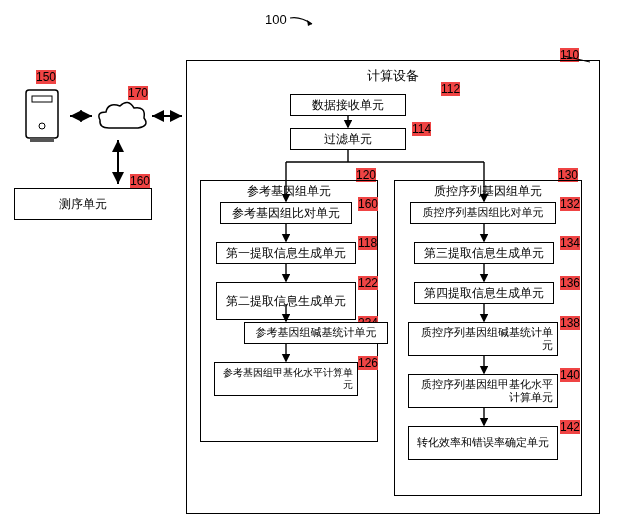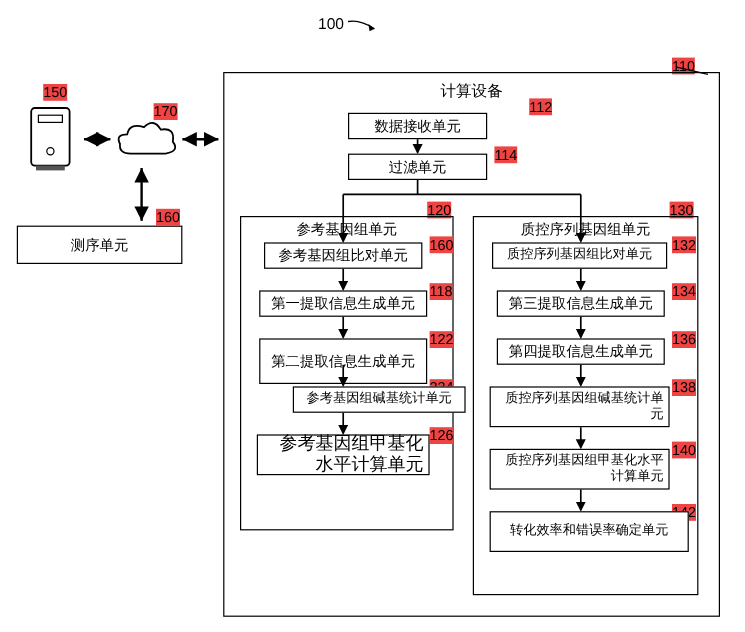--- a/index.html
+++ b/index.html
@@ -133,21 +133,21 @@
 <div class="box abs" style="left:216px; top:282px; width:140px; height:38px;">
   <span>第二提取信息生成单元</span>
 </div>
 
 <div class="label" style="left:358px; top:316px;">234</div>
 <div class="box abs" style="left:214px; top:322px; width:144px; height:22px; font-size:11px;margin-left:30px;">
   <span>参考基因组碱基统计单元</span>
 </div>
 
 <div class="label" style="left:358px; top:356px;">126</div>
-<div class="box abs" style="left:214px; top:362px; width:144px; height:34px; font-size:15px;">
+<div class="box abs" style="left:214px; top:362px; width:144px; height:34px; font-size:10px;">
   <span>参考基因组甲基化水平计算单元</span>
 </div>
 
 <div class="label" style="left:558px; top:168px;">130</div>
 <div class="inner-group" style="left:394px; top:180px; width:188px; height:316px;">
   <div class="inner-title">质控序列基因组单元</div>
 </div>
 
 <div class="label" style="left:560px; top:197px;">132</div>
 <div class="box abs" style="left:410px; top:202px; width:146px; height:22px; font-size:11px;">
@@ -168,21 +168,21 @@
 <div class="box abs" style="left:408px; top:322px; width:150px; height:34px; font-size:11px;">
   <span>质控序列基因组碱基统计单元</span>
 </div>
 
 <div class="label" style="left:560px; top:368px;">140</div>
 <div class="box abs" style="left:408px; top:374px; width:150px; height:34px; font-size:11px;">
   <span>质控序列基因组甲基化水平计算单元</span>
 </div>
 
 <div class="label" style="left:560px; top:420px;">142</div>
-<div class="box abs" style="left:408px; top:426px; width:166px; height:34px; font-size:11px;">
+<div class="box abs" style="left:408px; top:426px; width:150px; height:34px; font-size:11px;">
   <span>转化效率和错误率确定单元</span>
 </div>
 
 <svg class="overlay">
   <defs>
     <marker id="a2" markerWidth="7" markerHeight="7" refX="5" refY="3" orient="auto">
       <path d="M0 0 L6 3 L0 6 Z" fill="#000"></path>
     </marker>
   </defs>
 

